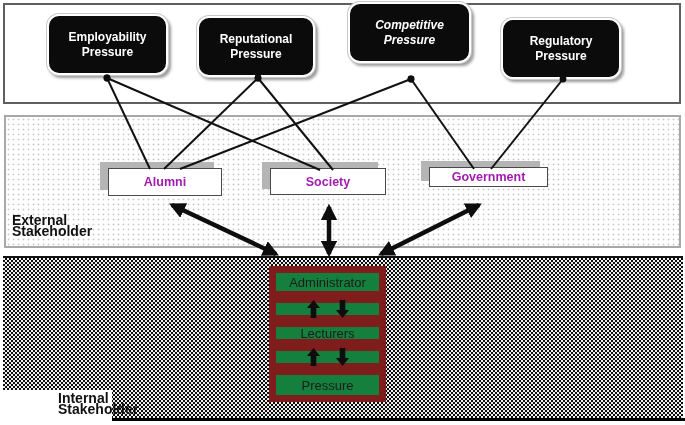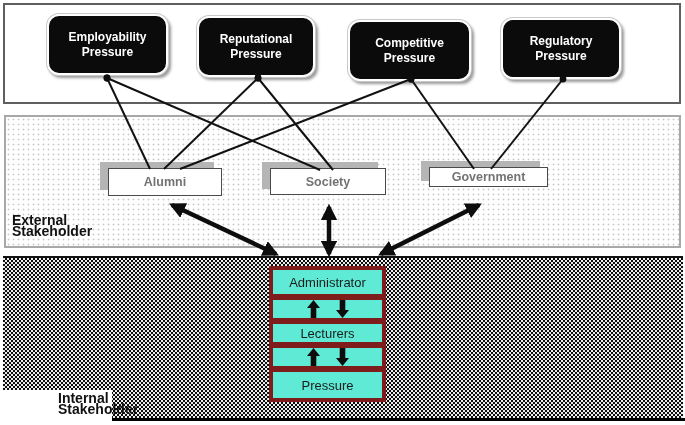--- a/index.html
+++ b/index.html
@@ -38,43 +38,43 @@
   .pressure{
     position:absolute;height:61px;border-radius:12px;background:#0b0b0b;
     border:2px solid #ffffff;
     box-shadow:0 0 0 1px #c9c9c9, 2.5px 3px 3px #9a9a9a;
     color:#fff;font-size:12px;font-weight:bold;line-height:15px;
     display:flex;align-items:center;justify-content:center;text-align:center;
     box-sizing:border-box;padding:0 8px;z-index:3;
   }
   .p1{left:47px;top:14px;width:121px;}
   .p2{left:197px;top:16px;width:118px;}
-  .p3{left:348px;top:20px;width:123px;}
+  .p3{left:348px;top:2px;width:123px;font-style:italic;}
   .p4{left:501px;top:18px;width:120px;}
   
   .node{
     position:absolute;z-index:4;
   }
   .node::before{
     content:"";position:absolute;left:-8px;top:-6px;width:100%;height:100%;
     background:#b5b5b5;
   }
   .node .node-box{
     position:relative;width:100%;height:100%;background:#ffffff;
     border:1.3px solid #4a4a4a;box-sizing:border-box;
     display:flex;align-items:center;justify-content:center;
-    font-size:12.5px;font-weight:bold;color:#737373;
+    font-size:12.5px;font-weight:bold;color:#a21caf;
   }
   .n-alumni{left:108px;top:168px;width:114px;height:28px;}
   .n-society{left:270px;top:168px;width:116px;height:27px;}
   .n-government{left:429px;top:167px;width:119px;height:20px;}
   
   .stack{position:absolute;left:269px;top:266px;width:117px;z-index:4;}
   .stack .row{
-    box-sizing:border-box;width:100%;background:#5eead4;border:4px solid #7f1d1d;
+    box-sizing:border-box;width:100%;background:#15803d;border:7px solid #7f1d1d;
     display:flex;align-items:center;justify-content:center;
     font-size:13px;color:#1c1c1c;margin-top:-2px;
   }
   .stack .row:first-child{margin-top:0;}
   .row-label{height:32px;}
   .row-label.mid{height:26px;}
   .row-label.last{height:34px;}
   .row-arrows{height:26px;gap:16px;}
   .row-arrows svg{display:block;}
   .blockarrow{fill:#0d0d0d;}

